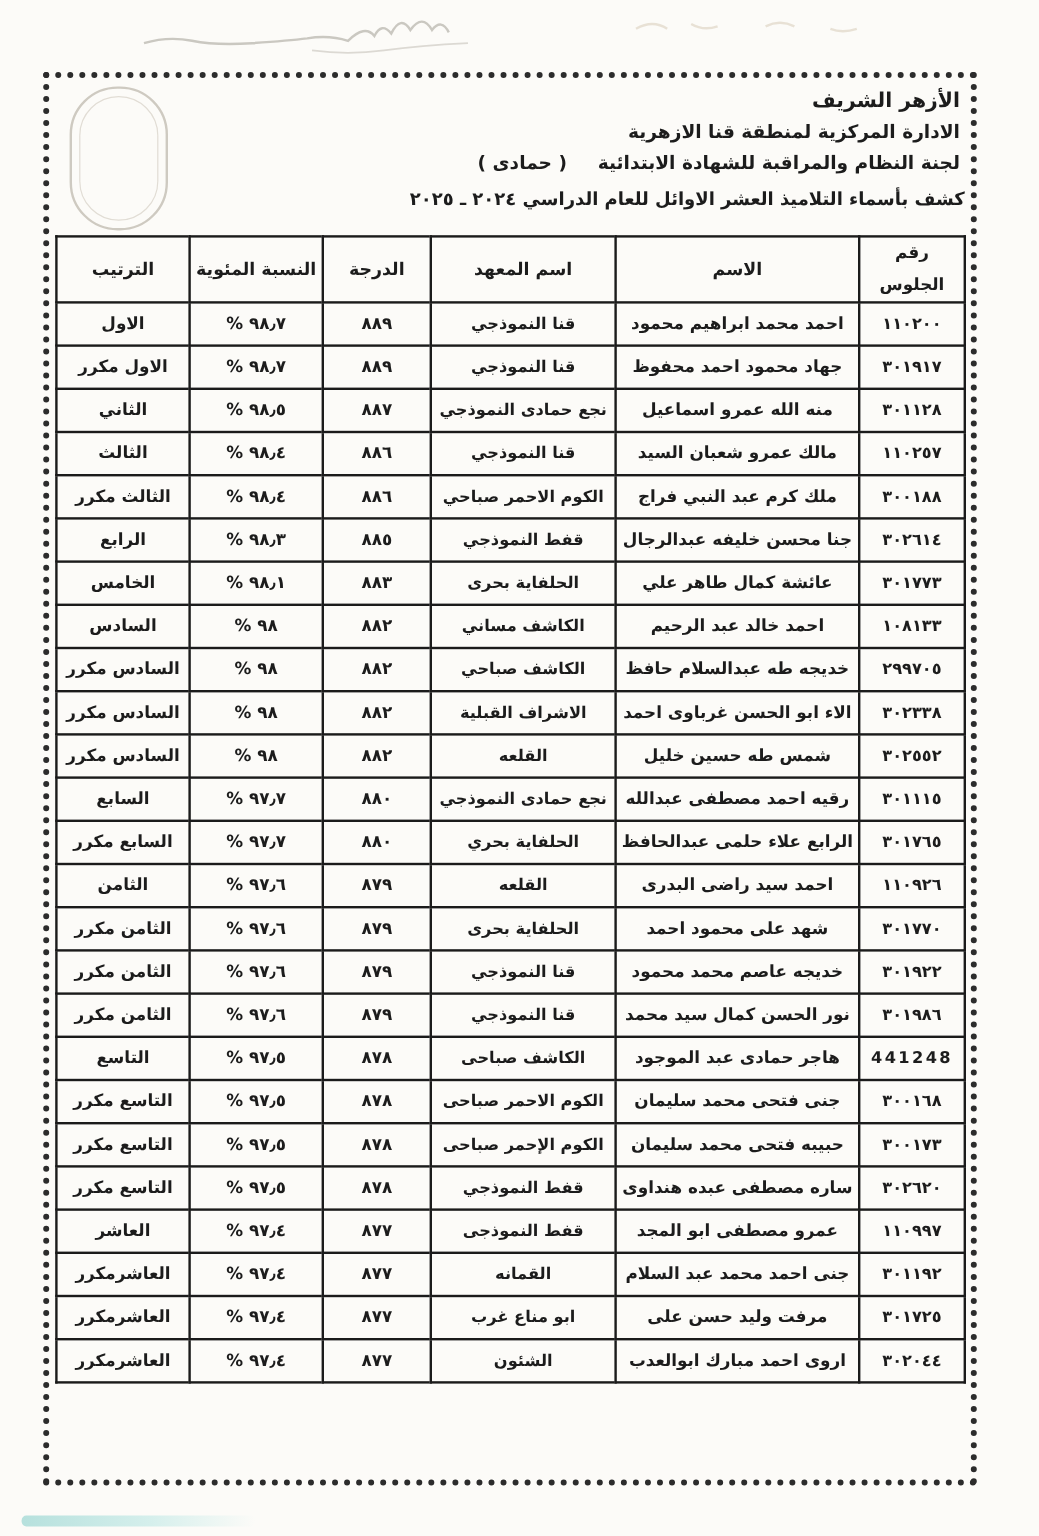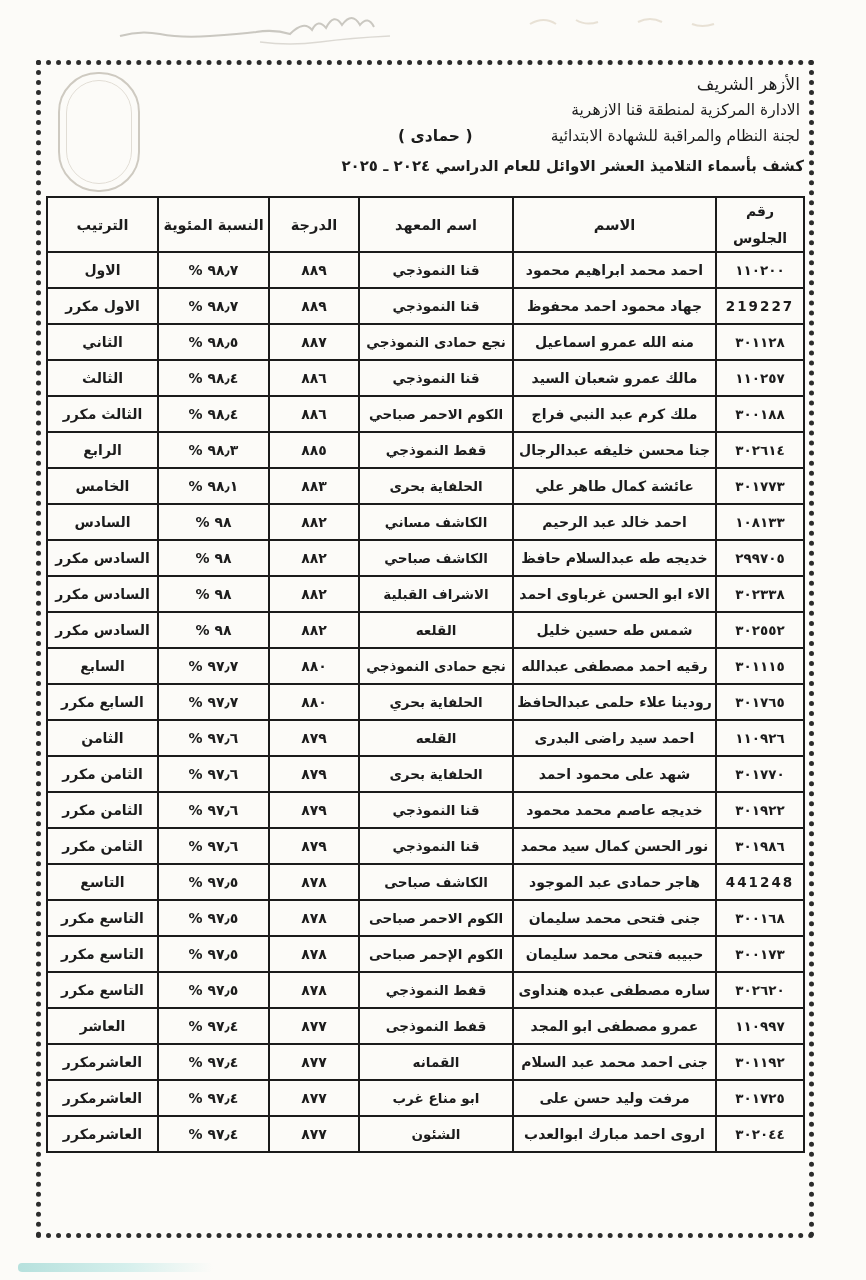--- a/index.html
+++ b/index.html
@@ -17,21 +17,21 @@
   }
   
   .logo{
     position:absolute;left:58px;top:72px;width:78px;height:116px;
     border:2px solid #c7c2b8;border-radius:40px;opacity:.85;
   }
   .logo-inner{
     position:absolute;left:6px;top:6px;right:6px;bottom:6px;
     border:1px solid #ddd8cf;border-radius:34px;
   }
-  .hdr{position:absolute;right:66px;direction:rtl;text-align:center;font-weight:normal;white-space:nowrap;}
+  .hdr{position:absolute;right:66px;direction:rtl;text-align:center;font-weight:bold;white-space:nowrap;}
   .hdr.l1{top:74px;font-size:17px;}
   .hdr.l2{top:101px;font-size:15.5px;}
   .hdr.l3{top:127px;font-size:15.5px;}
   .vision{position:absolute;left:398px;top:127px;direction:rtl;font-weight:bold;font-size:15.5px;}
   .title{
     position:absolute;right:62px;top:157px;direction:rtl;text-align:right;
     font-weight:bold;font-size:15px;letter-spacing:.5px;white-space:nowrap;
   }
   table.results{
     position:absolute;left:46px;top:196px;width:757px;
@@ -102,21 +102,21 @@
   <tbody>
       <tr>
         <td class="c-seat">١١٠٢٠٠</td>
         <td class="c-name">احمد محمد ابراهيم محمود</td>
         <td class="c-institute">قنا النموذجي</td>
         <td class="c-grade">٨٨٩</td>
         <td class="c-pct">% ٩٨٫٧</td>
         <td class="c-rank">الاول</td>
       </tr>
       <tr>
-        <td class="c-seat">219227</td>
+        <td class="c-seat">٣٠١٩١٧</td>
         <td class="c-name">جهاد محمود احمد محفوظ</td>
         <td class="c-institute">قنا النموذجي</td>
         <td class="c-grade">٨٨٩</td>
         <td class="c-pct">% ٩٨٫٧</td>
         <td class="c-rank">الاول مكرر</td>
       </tr>
       <tr>
         <td class="c-seat">٣٠١١٢٨</td>
         <td class="c-name">منه الله عمرو اسماعيل</td>
         <td class="c-institute">نجع حمادى النموذجي</td>
@@ -191,21 +191,21 @@
       <tr>
         <td class="c-seat">٣٠١١١٥</td>
         <td class="c-name">رقيه احمد مصطفى عبدالله</td>
         <td class="c-institute">نجع حمادى النموذجي</td>
         <td class="c-grade">٨٨٠</td>
         <td class="c-pct">% ٩٧٫٧</td>
         <td class="c-rank">السابع</td>
       </tr>
       <tr>
         <td class="c-seat">٣٠١٧٦٥</td>
-        <td class="c-name">رودينا علاء حلمى عبدالحافظ</td>
+        <td class="c-name">الرابع علاء حلمى عبدالحافظ</td>
         <td class="c-institute">الحلفاية بحري</td>
         <td class="c-grade">٨٨٠</td>
         <td class="c-pct">% ٩٧٫٧</td>
         <td class="c-rank">السابع مكرر</td>
       </tr>
       <tr>
         <td class="c-seat">١١٠٩٢٦</td>
         <td class="c-name">احمد سيد راضى البدرى</td>
         <td class="c-institute">القلعه</td>
         <td class="c-grade">٨٧٩</td>

